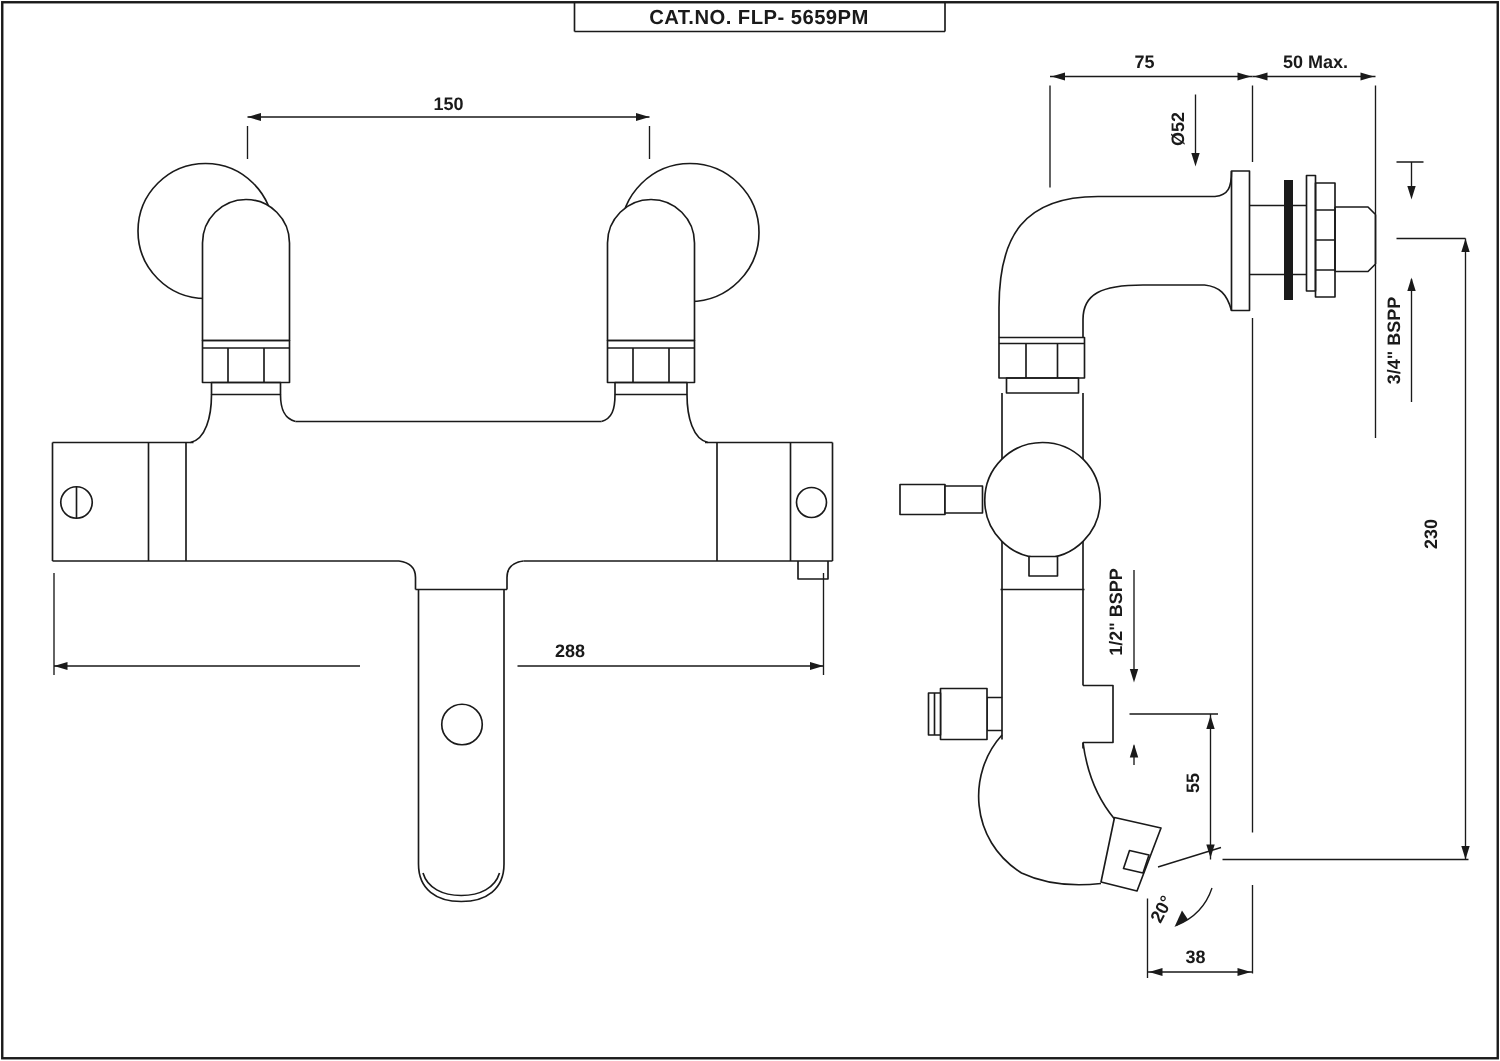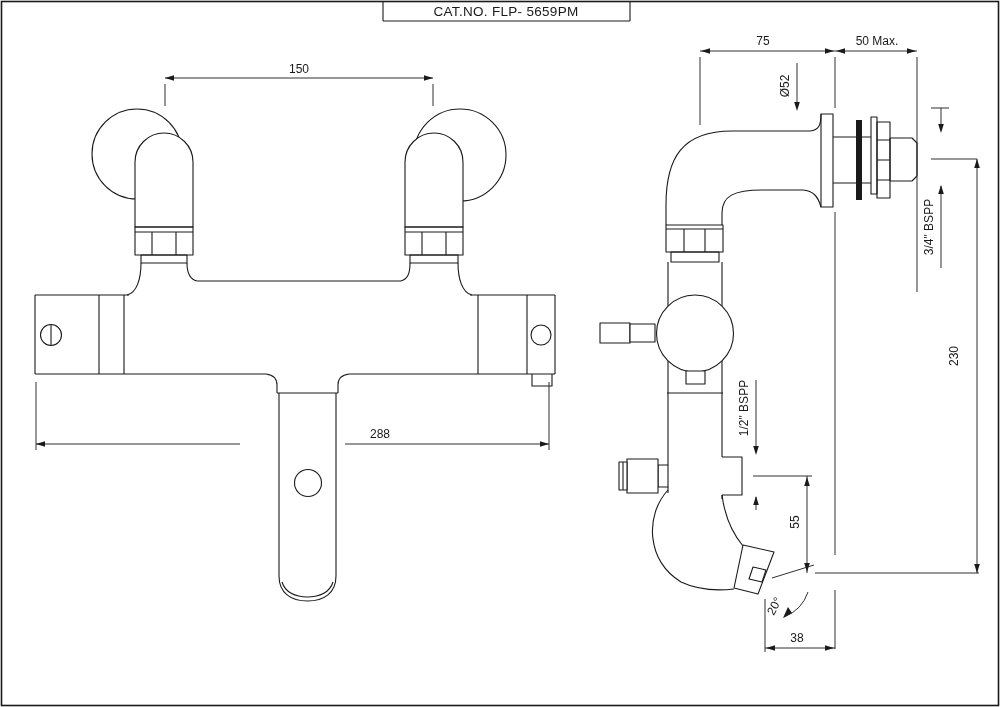--- a/index.html
+++ b/index.html
@@ -1,16 +1,16 @@
 <!DOCTYPE html>
 <html><head>
 <meta charset="utf-8">
 <style>
   html,body{margin:0;padding:0;background:#ffffff;}
-  .sheet{position:relative;width:1000px;height:707px;background:#ffffff;font-family:"Liberation Sans",sans-serif;}
+  .sheet{position:relative;width:1000px;height:707px;background:#ffffff;font-family:"Liberation Sans",sans-serif;font-weight:bold;}
   svg{display:block}
   .ln{fill:none;stroke:#1a1a1a;stroke-width:1.1;stroke-linecap:butt;stroke-linejoin:round}
   .thin{fill:none;stroke:#1a1a1a;stroke-width:0.9}
   .wfill{fill:#ffffff;stroke:#1a1a1a;stroke-width:1.1;stroke-linejoin:round}
   .blk{fill:#1a1a1a;stroke:none}
   .arr{fill:#1a1a1a;stroke:none}
   text{fill:#1a1a1a;font-family:"Liberation Sans",sans-serif;font-size:12px}
   .ttl{font-size:13.5px;letter-spacing:.3px}
   .dimtx{font-size:12px}
 </style>

